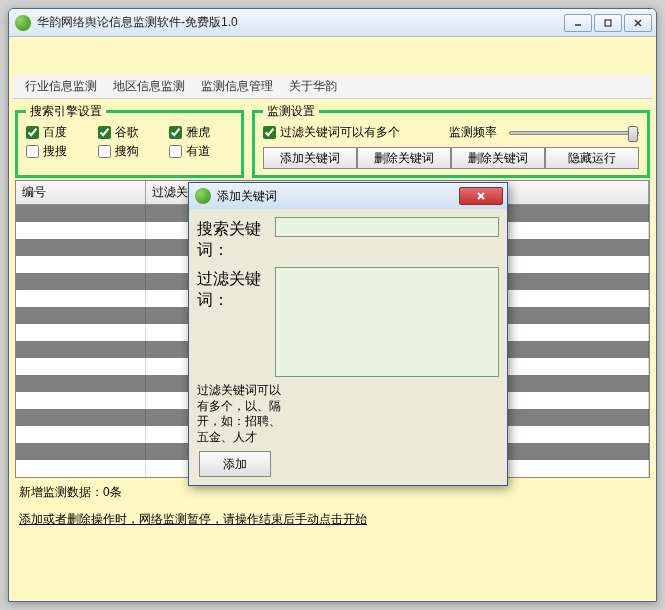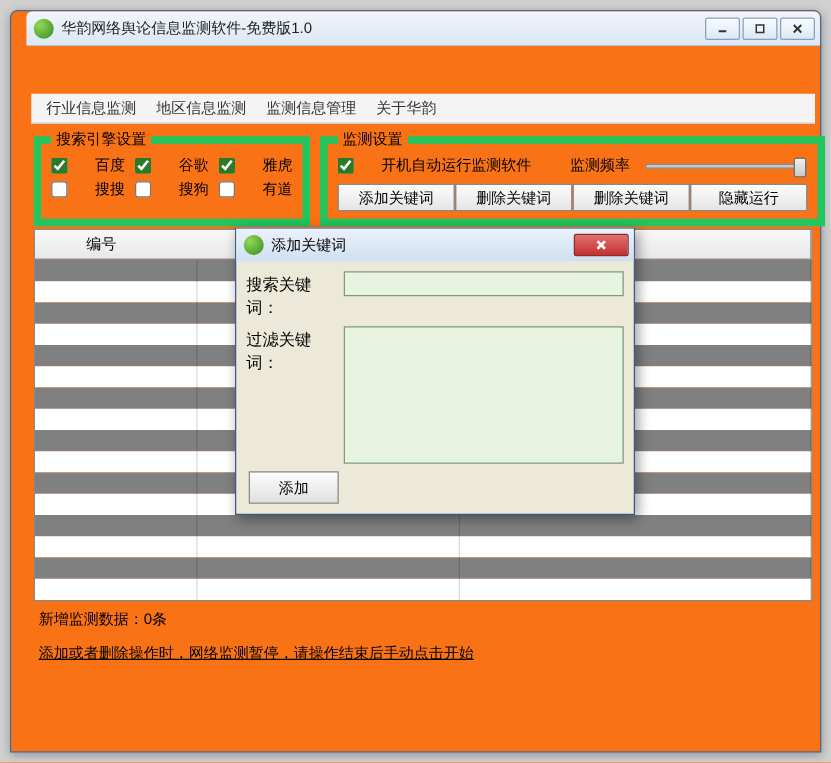--- a/index.html
+++ b/index.html
@@ -1,54 +1,54 @@
 <!DOCTYPE html>
 <html><head>
 <meta charset="utf-8">
 <style>
 * { box-sizing: border-box; margin: 0; padding: 0; font-family: "Microsoft YaHei", SimSun, Arial, sans-serif; font-size: 12px; }
 body { background: #d0d0d0; width: 665px; height: 610px; overflow: hidden; position: relative; }
 
 
-.main-window { position: absolute; left: 8px; top: 8px; width: 649px; height: 594px; background: #f97316; border: 1px solid #4a6a8a; border-radius: 6px 6px 0 0; box-shadow: 0 2px 8px rgba(0,0,0,0.3); padding-left: 12px; }
+.main-window { position: absolute; left: 8px; top: 8px; width: 649px; height: 594px; background: #fef9c3; border: 1px solid #4a6a8a; border-radius: 6px 6px 0 0; box-shadow: 0 2px 8px rgba(0,0,0,0.3); }
 .titlebar { height: 28px; background: linear-gradient(#f0f5fa, #dce8f4); border-bottom: 1px solid #b0c0d0; border-radius: 5px 5px 0 0; display: flex; align-items: center; padding: 0 4px 0 6px; }
 .app-icon { width: 16px; height: 16px; background: radial-gradient(circle at 30% 30%, #8fd95a, #3a8a1a); border-radius: 50%; margin-right: 6px; }
 .title-text { flex: 1; color: #222; }
 .win-controls { display: flex; gap: 2px; }
 .win-btn { width: 28px; height: 18px; border: 1px solid #8aa0b8; background: linear-gradient(#f8fbff,#dce8f4); border-radius: 2px; display: flex; align-items: center; justify-content: center; cursor: pointer; }
 .win-btn svg { width: 10px; height: 10px; }
 
 
 .menubar { height: 24px; background: #f4f4f4; border-bottom: 1px solid #ccc; display: flex; align-items: center; padding-left: 4px; margin-left:4px;margin-right:4px;margin-top:38px;}
 .menu-item { padding: 4px 8px; color: #333; cursor: pointer; }
 
 
 .settings-row { display: flex; padding: 4px 6px 0 6px; gap: 8px; }
-fieldset { border: 6px solid #22c55e; padding: 4px 8px 6px 8px; }
+fieldset { border: 3px solid #22c55e; padding: 4px 8px 6px 8px; }
 legend { padding: 0 4px; color: #000; }
 .search-engine-box { width: 240px; }
 .se-grid { display: grid; grid-template-columns: repeat(3, 1fr); gap: 2px 8px; }
-.chk { display: flex; align-items: center; gap: 22px; white-space: nowrap; }
+.chk { display: flex; align-items: center; gap: 4px; white-space: nowrap; }
 .chk input { width: 13px; height: 13px; }
 .chk input:checked { accent-color: #2a7a2a; }
 
 .monitor-box { flex: 1; }
 .monitor-top { display: flex; align-items: center; gap: 12px; }
 .freq-label { margin-left: auto; text-align: right; }
 .slider { width: 130px; height: 4px; background: #c8c8c8; border: 1px solid #888; position: relative; border-radius: 2px; }
 .slider-thumb { position: absolute; right: 0; top: -6px; width: 10px; height: 16px; background: linear-gradient(#f0f0f0,#c8c8c8); border: 1px solid #707070; border-radius: 2px; }
 
 
 .action-buttons { display: flex; margin: 4px 6px 0 6px; justify-content: flex-end; gap: 0; }
 .action-btn { width: 94px; height: 22px; border: 1px solid #888; background: linear-gradient(#fdfdfd,#e4e4e4); cursor: pointer; }
 
 
 .table-wrap { margin: 2px 6px 0 6px; border: 1px solid #888; }
 .thead { display: flex; background: linear-gradient(#f8f8f8,#e8e8e8); border-bottom: 1px solid #888; }
-.th { border-right: 1px solid #a0a0a0; padding: 3px 6px; margin-left: 35px; }
+.th { border-right: 1px solid #a0a0a0; padding: 3px 6px; }
 .th1 { width: 130px; }
 .th2 { width: 210px; }
 .th3 { flex: 1; }
 .tr { display: flex; height: 17px; }
 .tr:nth-child(odd) { background: #808080; }
 .tr:nth-child(even) { background: #fff; }
 .td { border-right: 1px solid rgba(0,0,0,0.15); }
 .td1 { width: 130px; } .td2 { width: 210px; } .td3 { flex: 1; }
 
 
@@ -56,21 +56,21 @@
 .status-row { padding: 2px 4px; }
 .tip-text { padding: 8px 4px; text-decoration: underline; }
 
 
 .dialog { position: absolute; left: 188px; top: 182px; width: 320px; background: #ece9d8; border: 1px solid #3a5a8a; box-shadow: 2px 3px 10px rgba(0,0,0,0.4); }
 .dlg-titlebar { height: 26px; background: linear-gradient(#eaf2fa,#cfe0f2); display: flex; align-items: center; padding: 0 4px 0 6px; }
 .dlg-close { width: 44px; height: 18px; background: linear-gradient(#e07070,#c83030); border: 1px solid #803030; border-radius: 2px; display: flex; align-items: center; justify-content: center; cursor: pointer; }
 .dlg-close svg { stroke: #fff; stroke-width: 2; }
 .dlg-body { padding: 8px; }
 .form-row { display: flex; align-items: flex-start; margin-bottom: 6px; gap: 4px; }
-.form-label { width: 74px; padding-top: 2px; font-size: 13px; }
+.form-label { width: 74px; padding-top: 2px; font-size: 16px; }
 .text-input { flex: 1; height: 20px; border: 1px solid #7a9a7a; background: #e8f4e0; padding: 2px 4px; }
 .textarea { flex: 1; height: 110px; border: 1px solid #7a9a7a; background: #e8f4e0; resize: none; padding: 2px 4px; }
 .hint { width: 90px; font-size: 12px; line-height: 1.3; }
 .dlg-btn { width: 72px; height: 26px; border: 1px solid #888; background: linear-gradient(#fdfdfd,#e0e0e0); cursor: pointer; margin-left: 2px; }
 </style>
 </head>
 <body>
 
 <div class="main-window">
   <div class="titlebar">
@@ -132,21 +132,21 @@
             <span>有道</span>
           </label>
       </div>
     </fieldset>
 
     <fieldset class="monitor-box">
       <legend>监测设置</legend>
       <div class="monitor-top">
         <label class="chk">
             <input type="checkbox" checked="" style="">
-            <span>开机自动运行监测软件</span>
+            <span>过滤关键词可以有多个</span>
           </label>
         <span class="freq-label">监测频率</span>
         <div class="slider">
             <div class="slider-thumb"></div>
           </div>
       </div>
       <div class="action-buttons" style="margin:6px 0 0 0;justify-content:flex-start;">
         <button class="action-btn">添加关键词</button>
         <button class="action-btn">删除关键词</button>
         <button class="action-btn">删除关键词</button>
@@ -265,15 +265,18 @@
   </div>
   <div class="dlg-body">
     <div class="form-row">
       <div class="form-label">搜索关键词：</div>
       <input class="text-input" type="text" style="">
     </div>
     <div class="form-row">
       <div class="form-label">过滤关键词：</div>
       <textarea class="textarea" style=""></textarea>
     </div>
+    <div class="form-row">
+      <div class="hint">过滤关键词可以有多个，以、隔开，如：招聘、五金、人才</div>
+    </div>
     <button class="dlg-btn">添加</button>
   </div>
 </div>
 
 </body></html>

